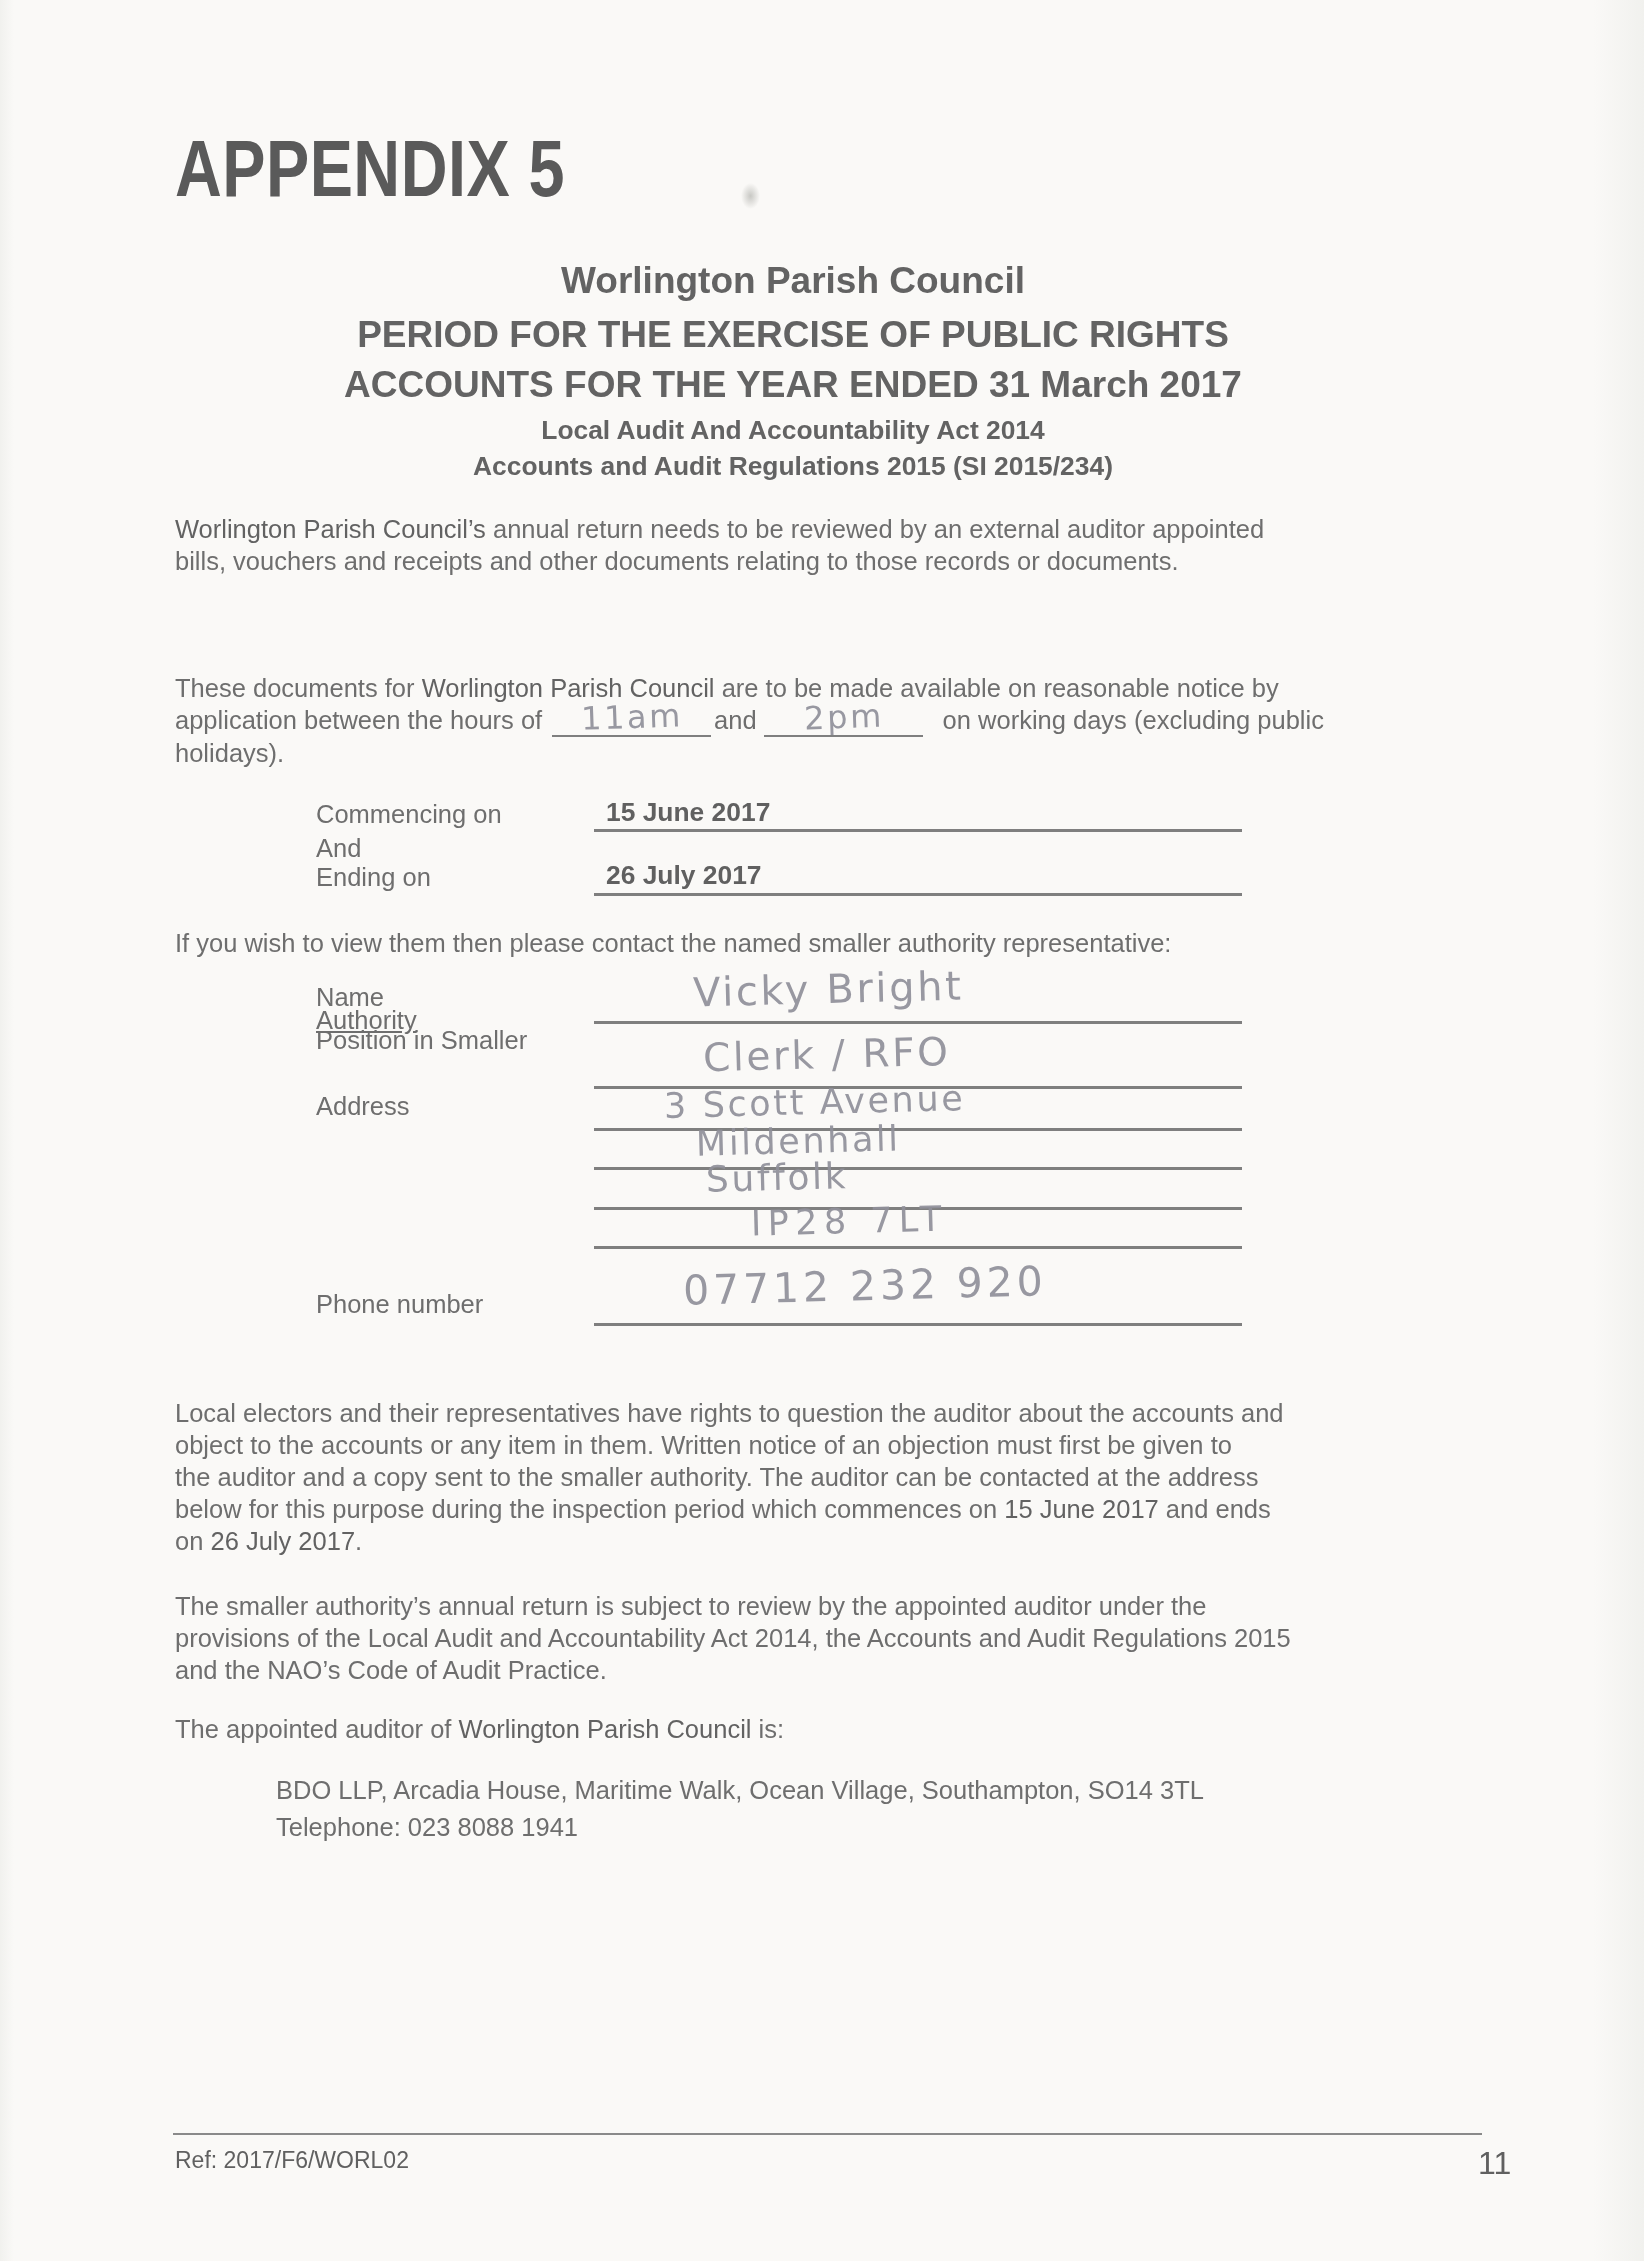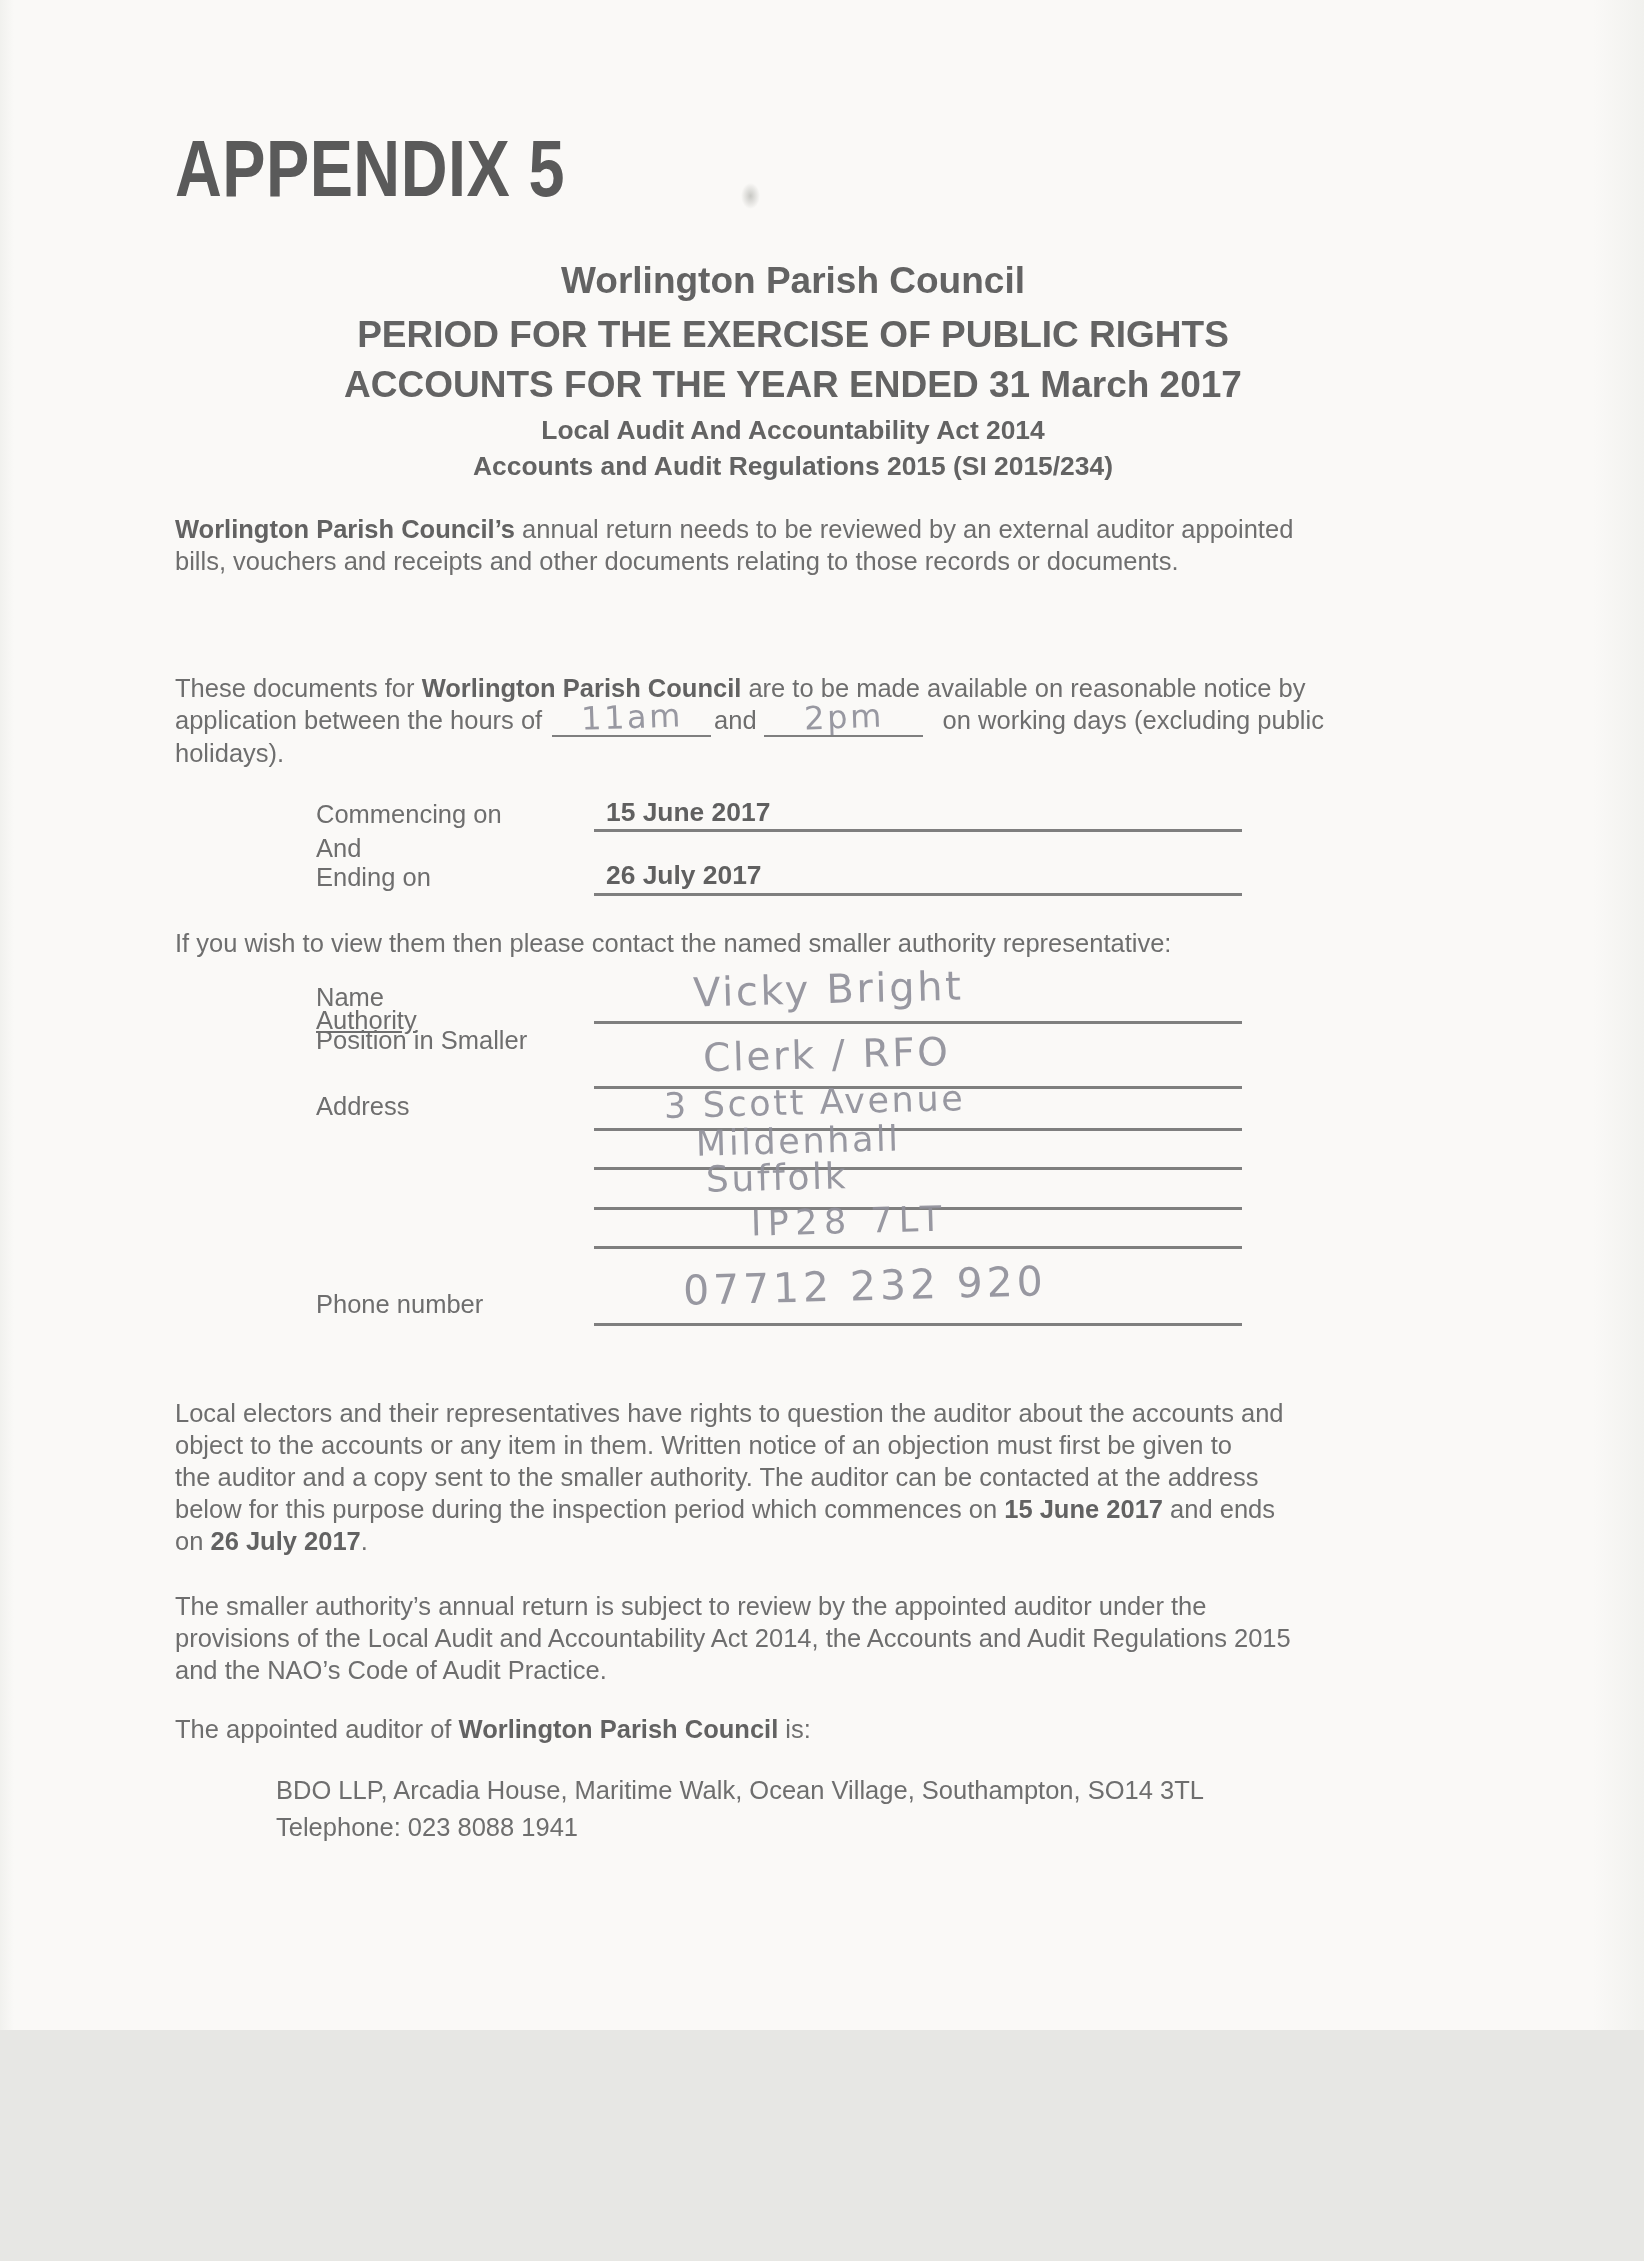--- a/index.html
+++ b/index.html
@@ -1,28 +1,28 @@
 <!DOCTYPE html>
 <html style="font-size:10.3px"><head>
 <meta charset="utf-8">
 <style>
   html,body{margin:0;padding:0;background:#e7e7e4;}
-  .page{position:relative;width:1644px;height:2030px;overflow:hidden;
+  .page{position:relative;width:1644px;height:2261px;overflow:hidden;
         background:linear-gradient(90deg,#f1f1ee 0,#faf9f7 14px,#faf9f7 1593px,#f1f1ee 1644px);
         font-family:"Liberation Sans",sans-serif;color:#6e6e6e;}
   .abs{position:absolute;}
   .appendix{left:175px;top:129px;font-size:79px;line-height:79px;font-weight:700;color:#5a5a5a;
             letter-spacing:0.6px;transform:scaleX(0.82);transform-origin:left top;white-space:nowrap;}
   .titles{left:0;top:260px;width:1586px;text-align:center;color:#636363;font-weight:700;}
   .t-big{font-size:37px;line-height:41px;}
   .t-small{font-size:26.4px;line-height:31px;}
   .mb20{margin-bottom:13px;} .mb14{margin-bottom:9px;} .mb16{margin-bottom:10.3px;} .mb8{margin-bottom:5.2px;}
   .para{left:175px;font-size:25.5px;line-height:32px;color:#6e6e6e;}
   .para div{white-space:nowrap;}
-  .b{font-weight:700;color:#626262;}
+  .b{font-weight:400;color:#626262;}
   .lbl{left:316px;font-size:25.5px;color:#6e6e6e;white-space:nowrap;}
   .val{left:606px;font-size:26.4px;font-weight:700;color:#606060;white-space:nowrap;}
   .uline{left:594px;width:648px;height:2.6px;background:#7f7f7f;}
   .hw{position:absolute;font-family:"DejaVu Sans",sans-serif;color:#90909a;opacity:.92;
       white-space:nowrap;transform:rotate(-1.5deg);letter-spacing:2.6px;}
   .fill{display:inline-block;width:159px;height:26px;border-bottom:2.6px solid #7f7f7f;
         vertical-align:-7.7px;position:relative;margin-left:10.3px;margin-right:2.6px;}
   .fill .hw{bottom:1.3px;left:50%;transform:translateX(-50%) rotate(-2deg);font-size:32px;}
   .fill.second{margin-right:19.3px;margin-left:7.7px;}
   .footer-rule{left:173px;top:2133px;width:1309px;height:1.9px;background:#8a8a8a;}

